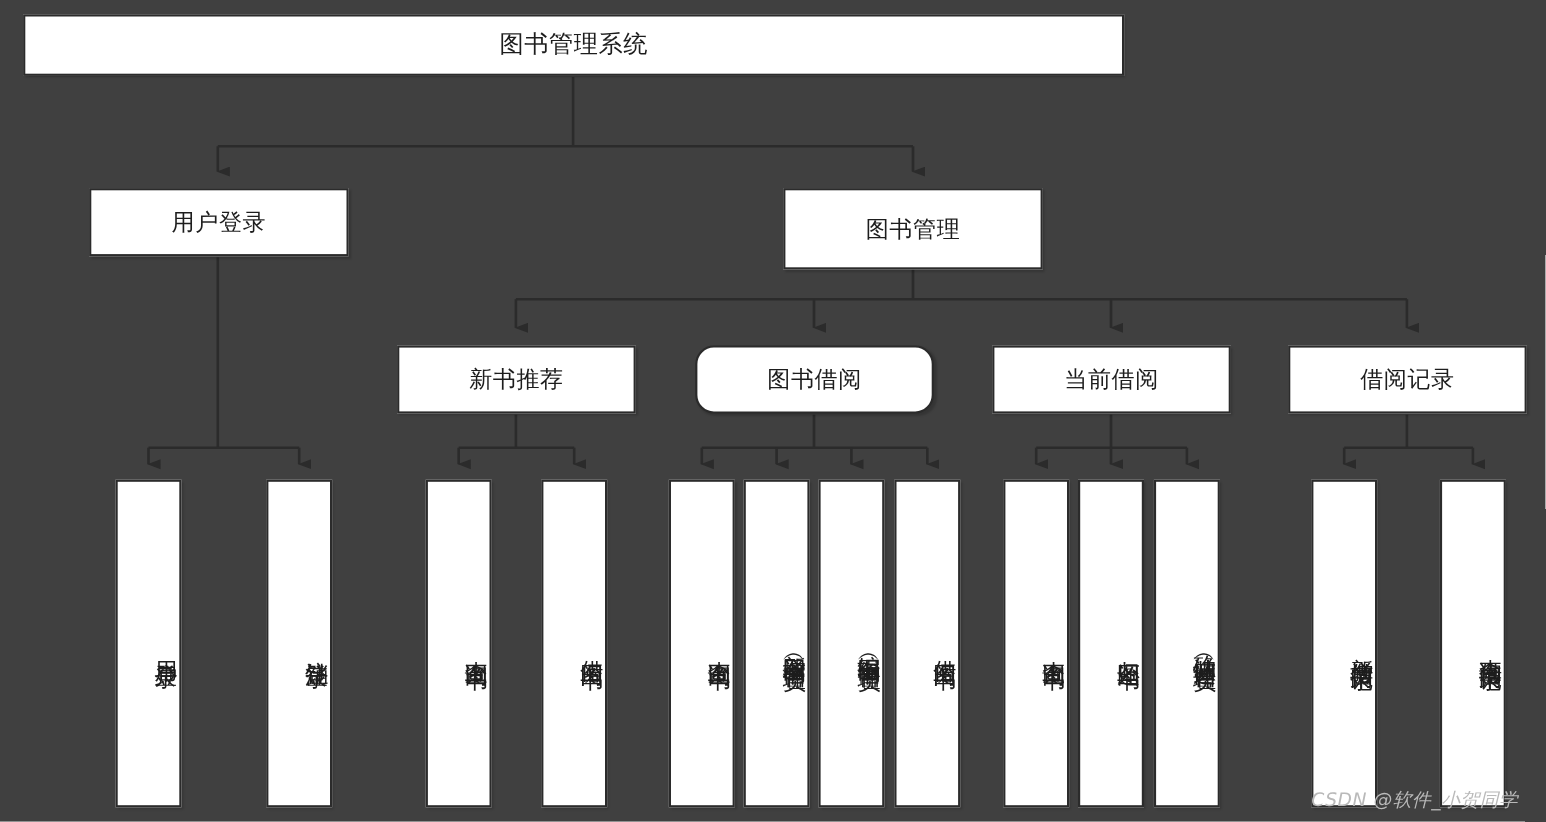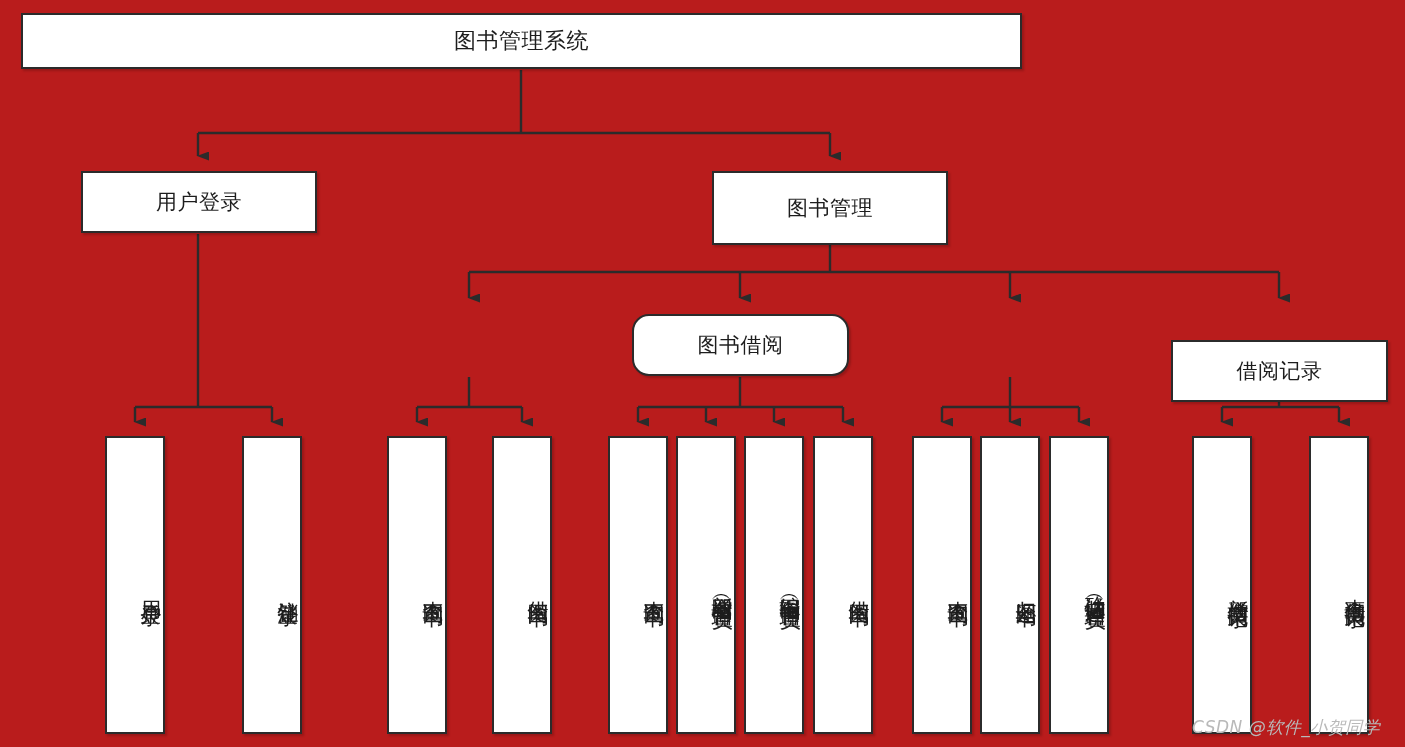--- a/index.html
+++ b/index.html
@@ -7,21 +7,21 @@
     padding: 0;
     background: #ffffff;
   }
   body {
     font-family: "DejaVu Sans", "Liberation Sans", sans-serif;
   }
   #canvas {
     position: relative;
     width: 1405px;
     height: 747px;
-    background: #b91c1c;
+    background: #404040;
     overflow: hidden;
   }
   svg.wires {
     position: absolute;
     left: 0;
     top: 0;
     width: 1405px;
     height: 747px;
     pointer-events: none;
   }
@@ -123,24 +123,30 @@
     <span>图书管理系统</span>
   </div>
 
   <div class="node node-h" style="left:81px; top:171px; width:236px; height:62px;">
     <span>用户登录</span>
   </div>
   <div class="node node-h" style="left:712px; top:171px; width:236px; height:74px;">
     <span>图书管理</span>
   </div>
 
+  <div class="node node-h" style="left:361px; top:314px; width:217px; height:62px;">
+    <span>新书推荐</span>
+  </div>
   <div class="node node-h" style="left:632px; top:314px; width:217px; height:62px;border-radius:17px;">
     <span>图书借阅</span>
   </div>
-  <div class="node node-h" style="left:1171px; top:314px; width:217px; height:62px;margin-top:26px;">
+  <div class="node node-h" style="left:902px; top:314px; width:217px; height:62px;">
+    <span>当前借阅</span>
+  </div>
+  <div class="node node-h" style="left:1171px; top:314px; width:217px; height:62px;">
     <span>借阅记录</span>
   </div>
 
   <div class="node node-v" style="left:105px; top:436px; width:60px; height:298px;">
     <span>用户登录</span>
   </div>
   <div class="node node-v" style="left:242px; top:436px; width:60px; height:298px;">
     <span>注销登录</span>
   </div>
 

